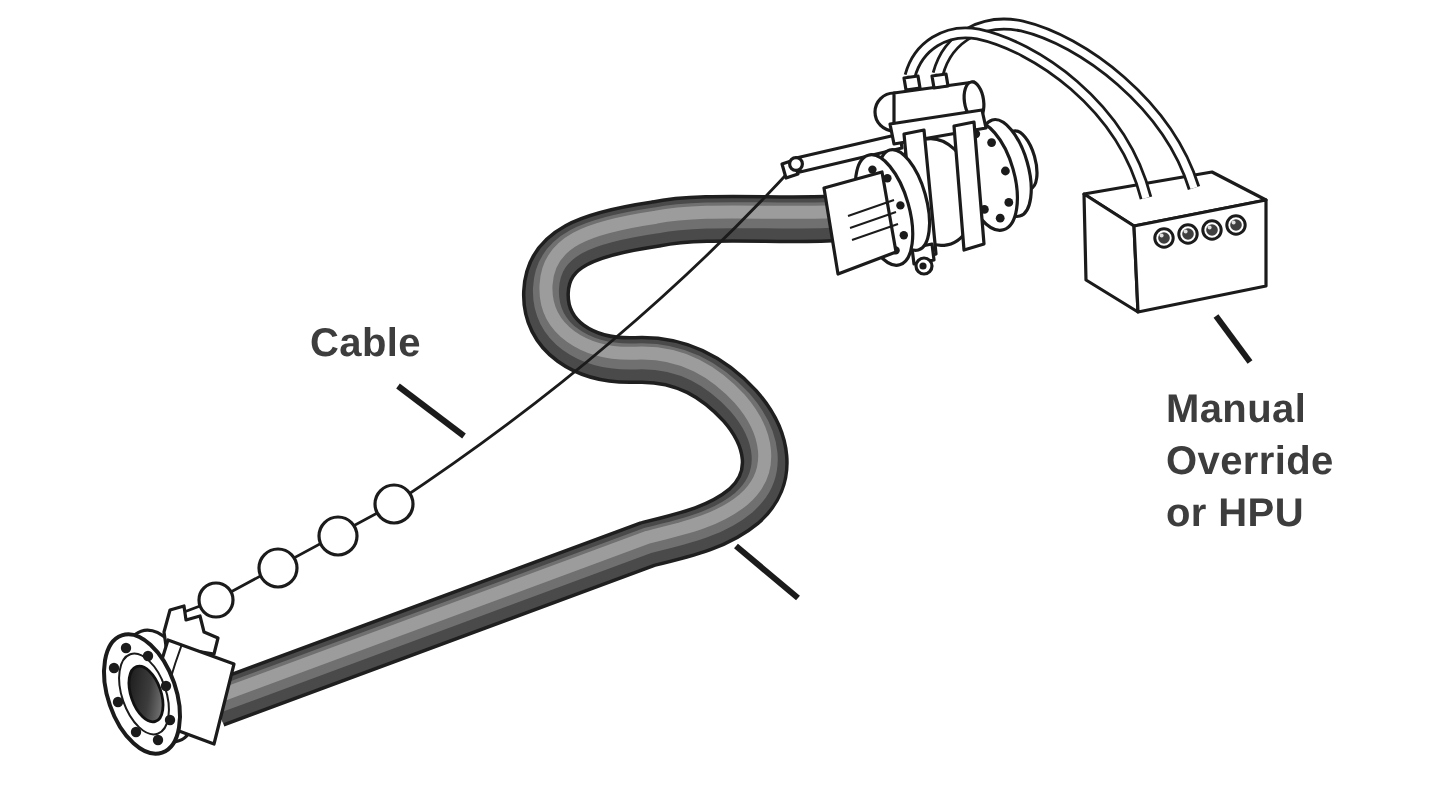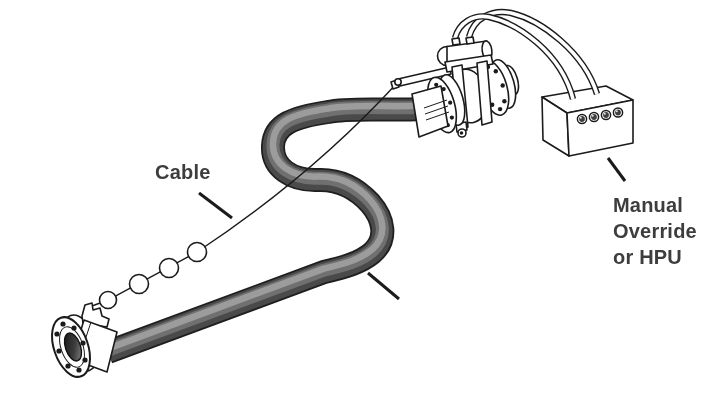--- a/index.html
+++ b/index.html
@@ -183,16 +183,16 @@
     </g>
 
     <g>
       <line class="leader" x1="199" y1="193" x2="232" y2="218"></line>
       <line class="leader" x1="368" y1="273" x2="399" y2="299"></line>
       <line class="leader" x1="608" y1="158" x2="625" y2="181"></line>
     </g>
   </svg>
 
   <div class="label" style="left:155px;top:160px;">Cable</div>
-  <div class="label multiline" style="left:613px;top:192px;">Manual
+  <div class="label multiline" style="left:583px;top:192px;">Manual
 Override
 or HPU</div>
 </div>
 
 </body></html>

